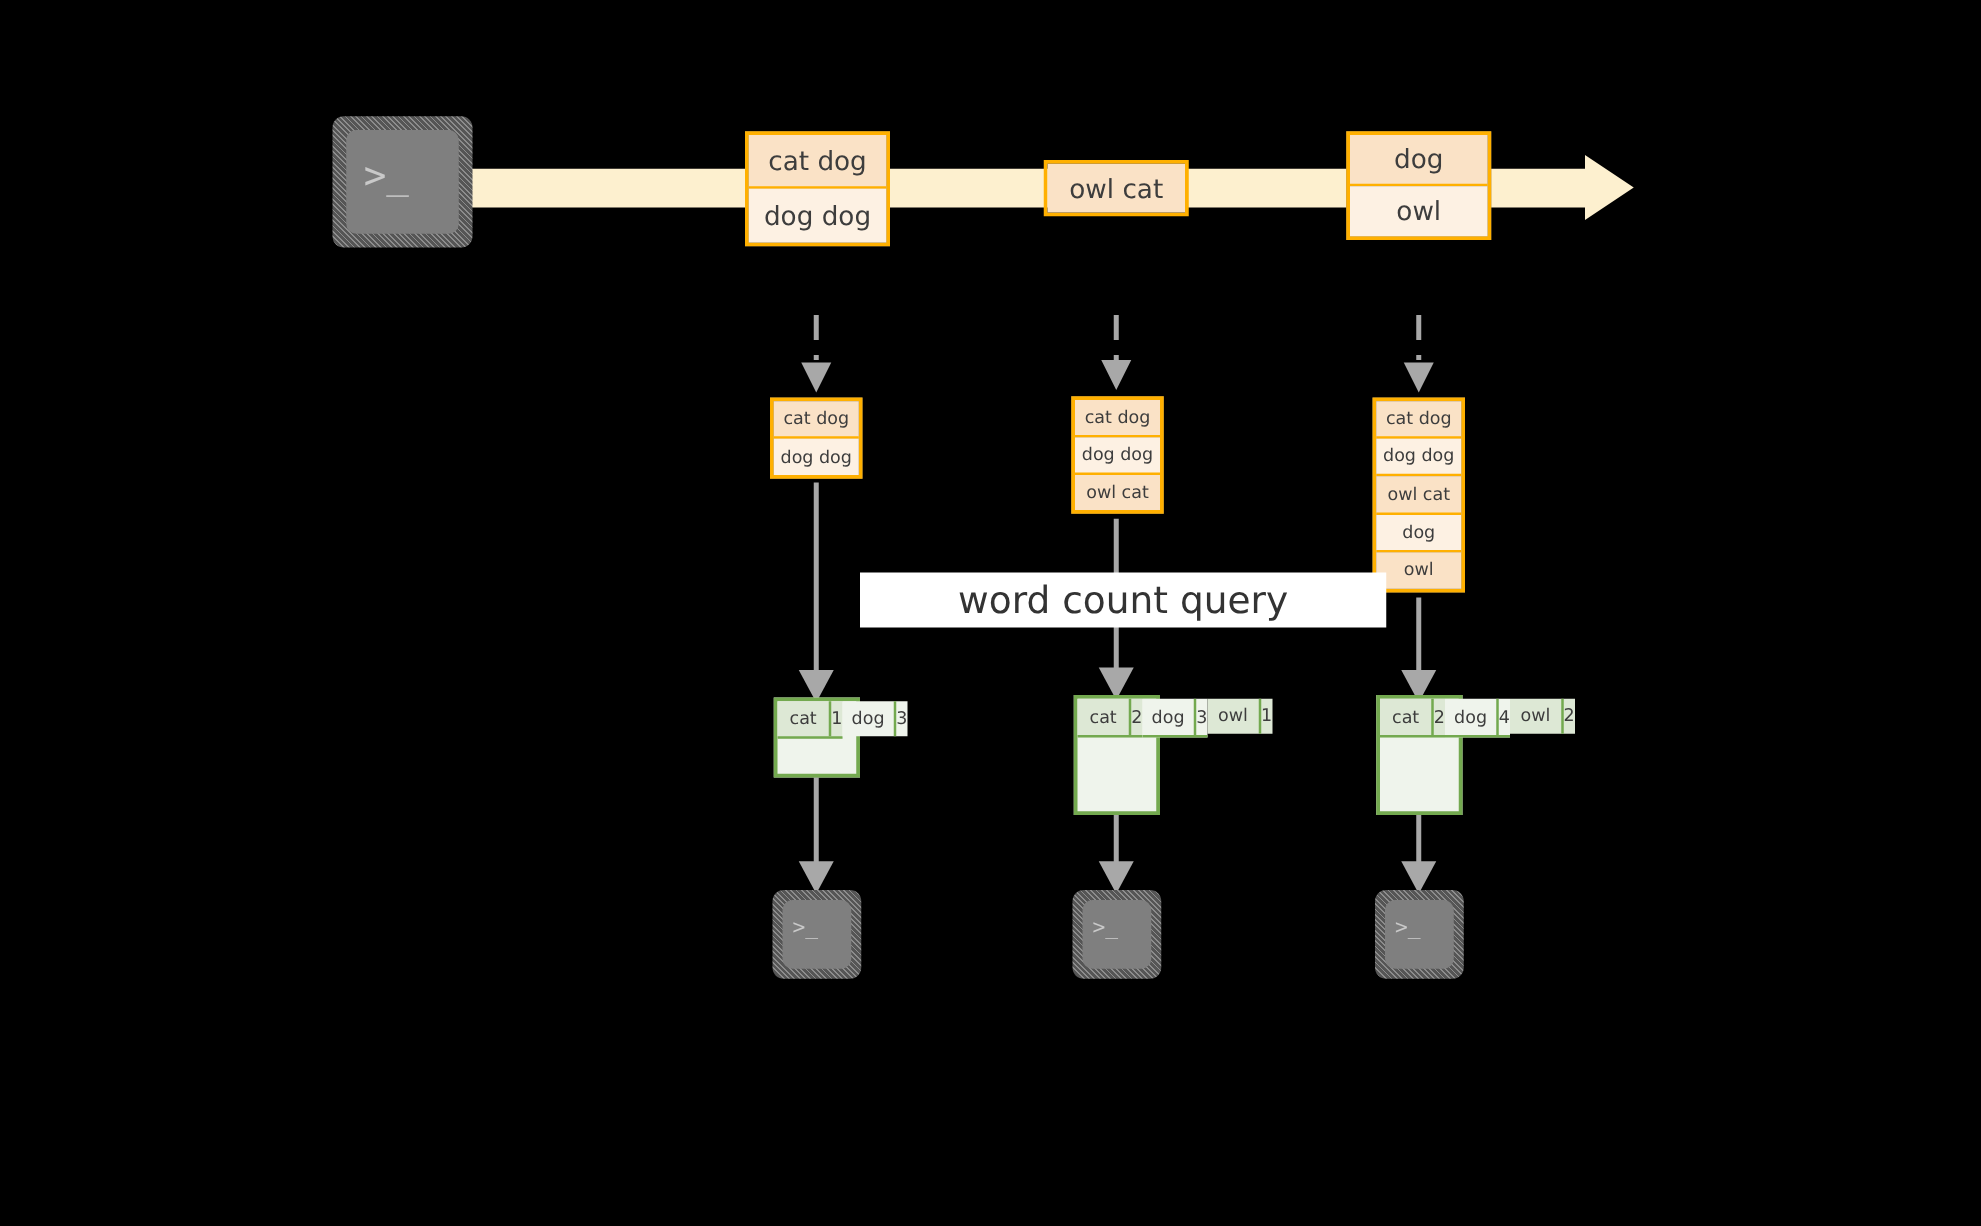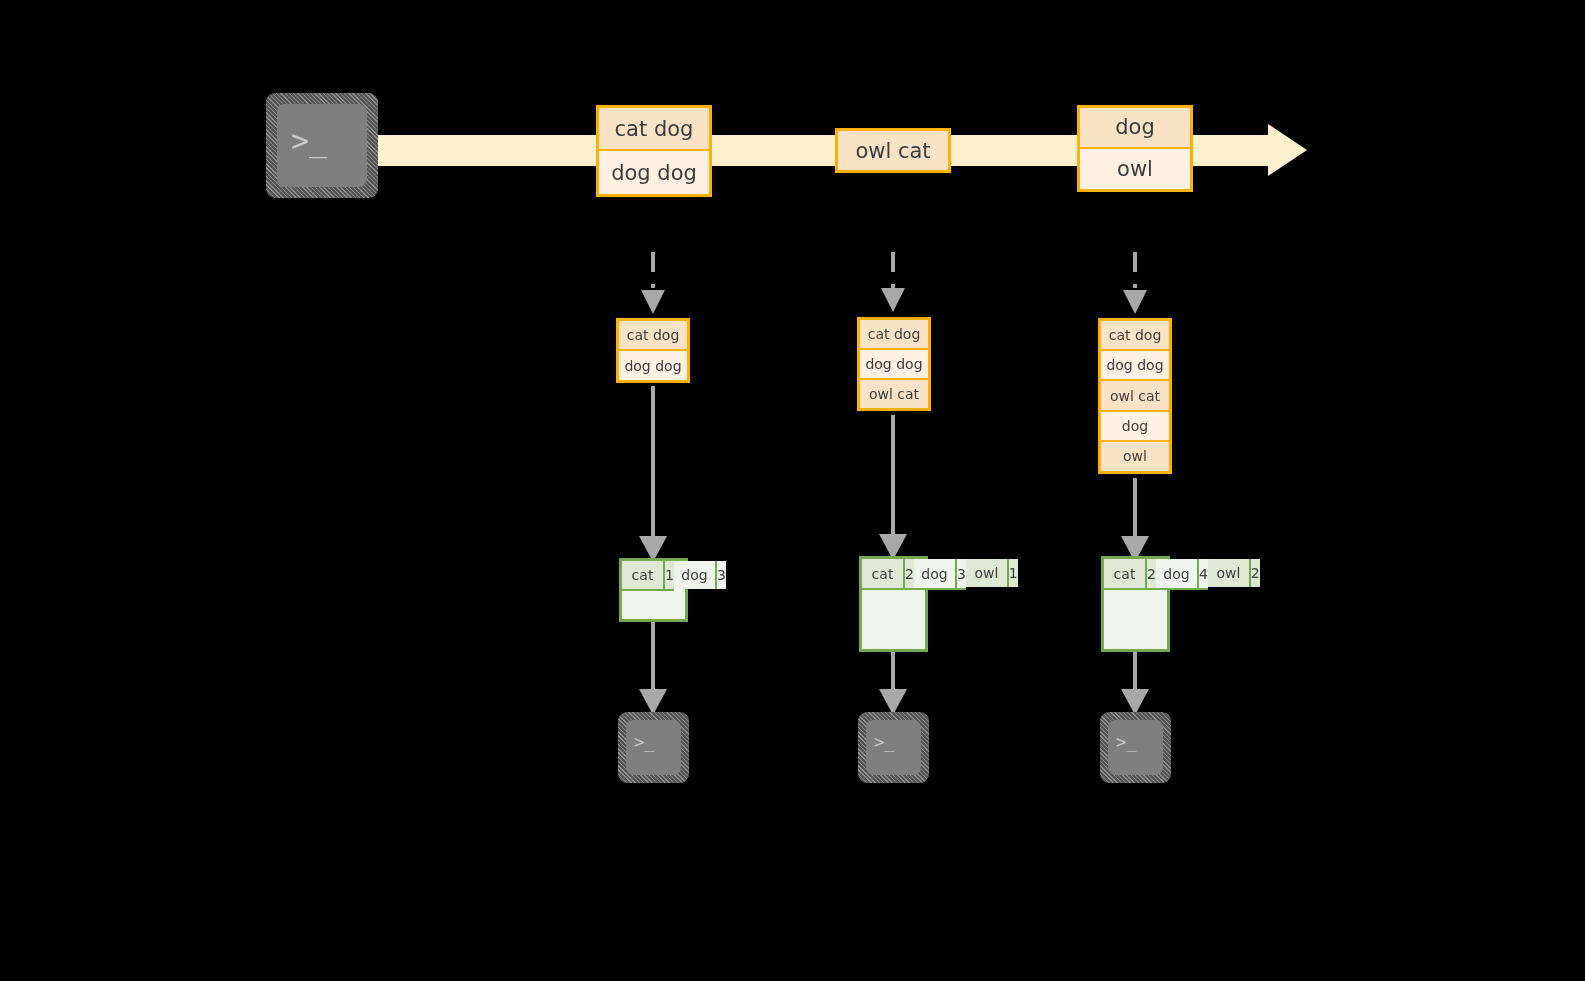--- a/index.html
+++ b/index.html
@@ -207,20 +207,23 @@
   </div>
 
   <div class="rec-table" style="left:1098px; top:318px; width:74px; height:156px; font-size:14px;">
     <div class="rec-row dark" style="height:31px;">cat dog</div>
     <div class="rec-row" style="height:31px;">dog dog</div>
     <div class="rec-row dark" style="height:31px;">owl cat</div>
     <div class="rec-row" style="height:31px;">dog</div>
     <div class="rec-row dark" style="height:30px;">owl</div>
   </div>
 
+  <div class="query-label" style="left:688px; top:458px; width:421px; height:44px; font-size:30px;">
+    <span>word count query</span>
+  </div>
 
   <div class="res-table" style="left:619px; top:558px; width:69px; height:64px; font-size:14px;">
     <div class="res-row dark" style="height:30px;">
       <div class="res-cell-key" style="width:43px;">cat</div>
       <div class="res-cell-val" style="flex:1;">1</div>
     </div>
     <div class="res-row" style="height:28px;">
       <div class="res-cell-key" style="width:43px;">dog</div>
       <div class="res-cell-val" style="flex:1;">3</div>
     </div>

